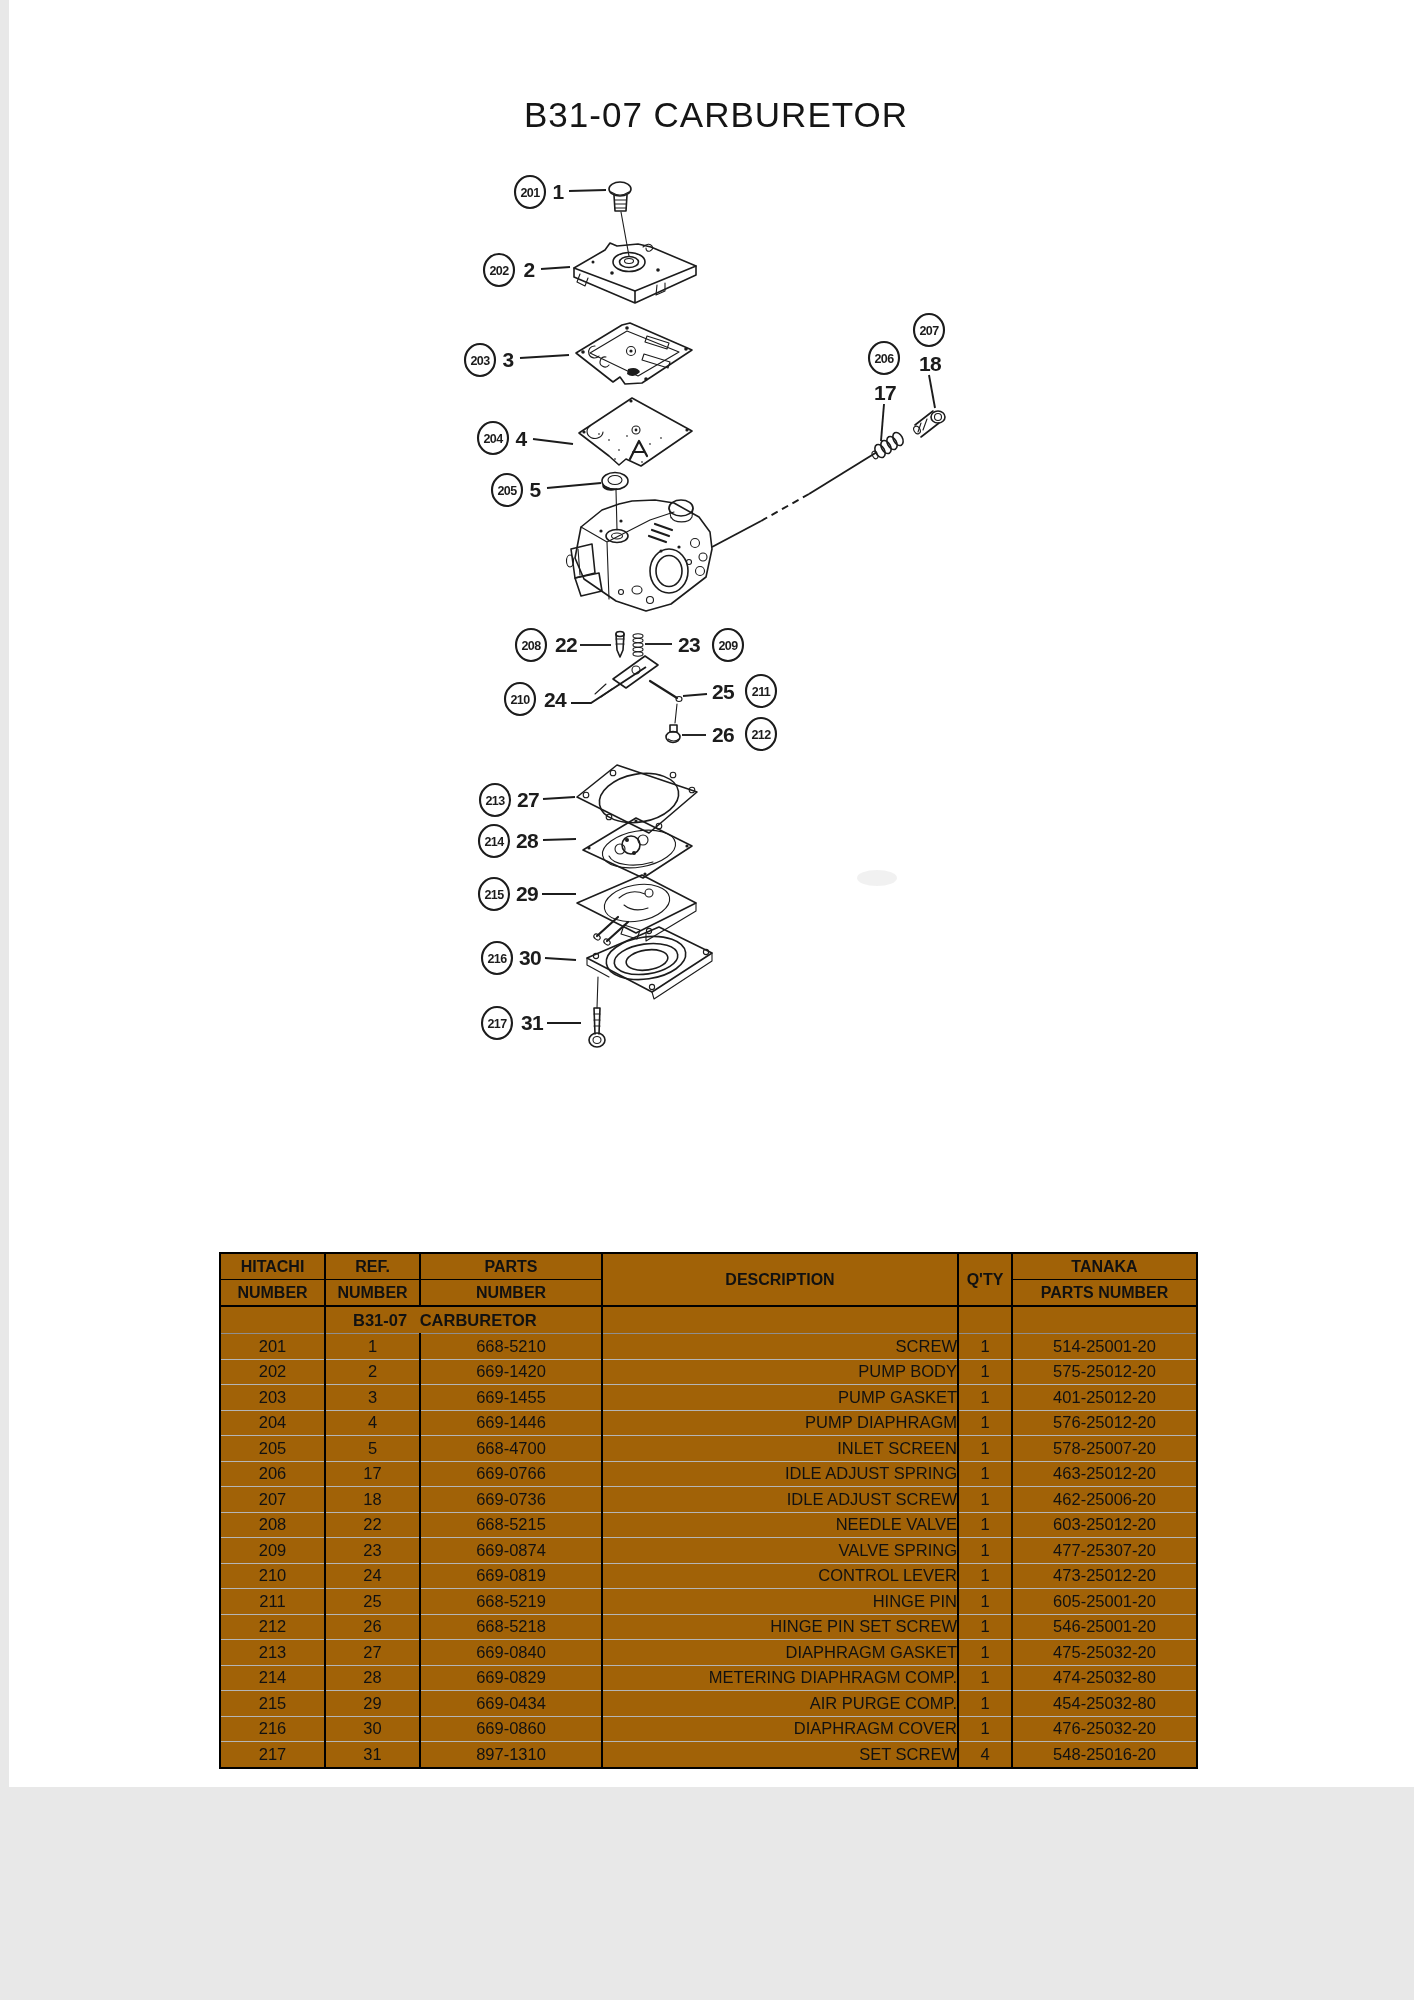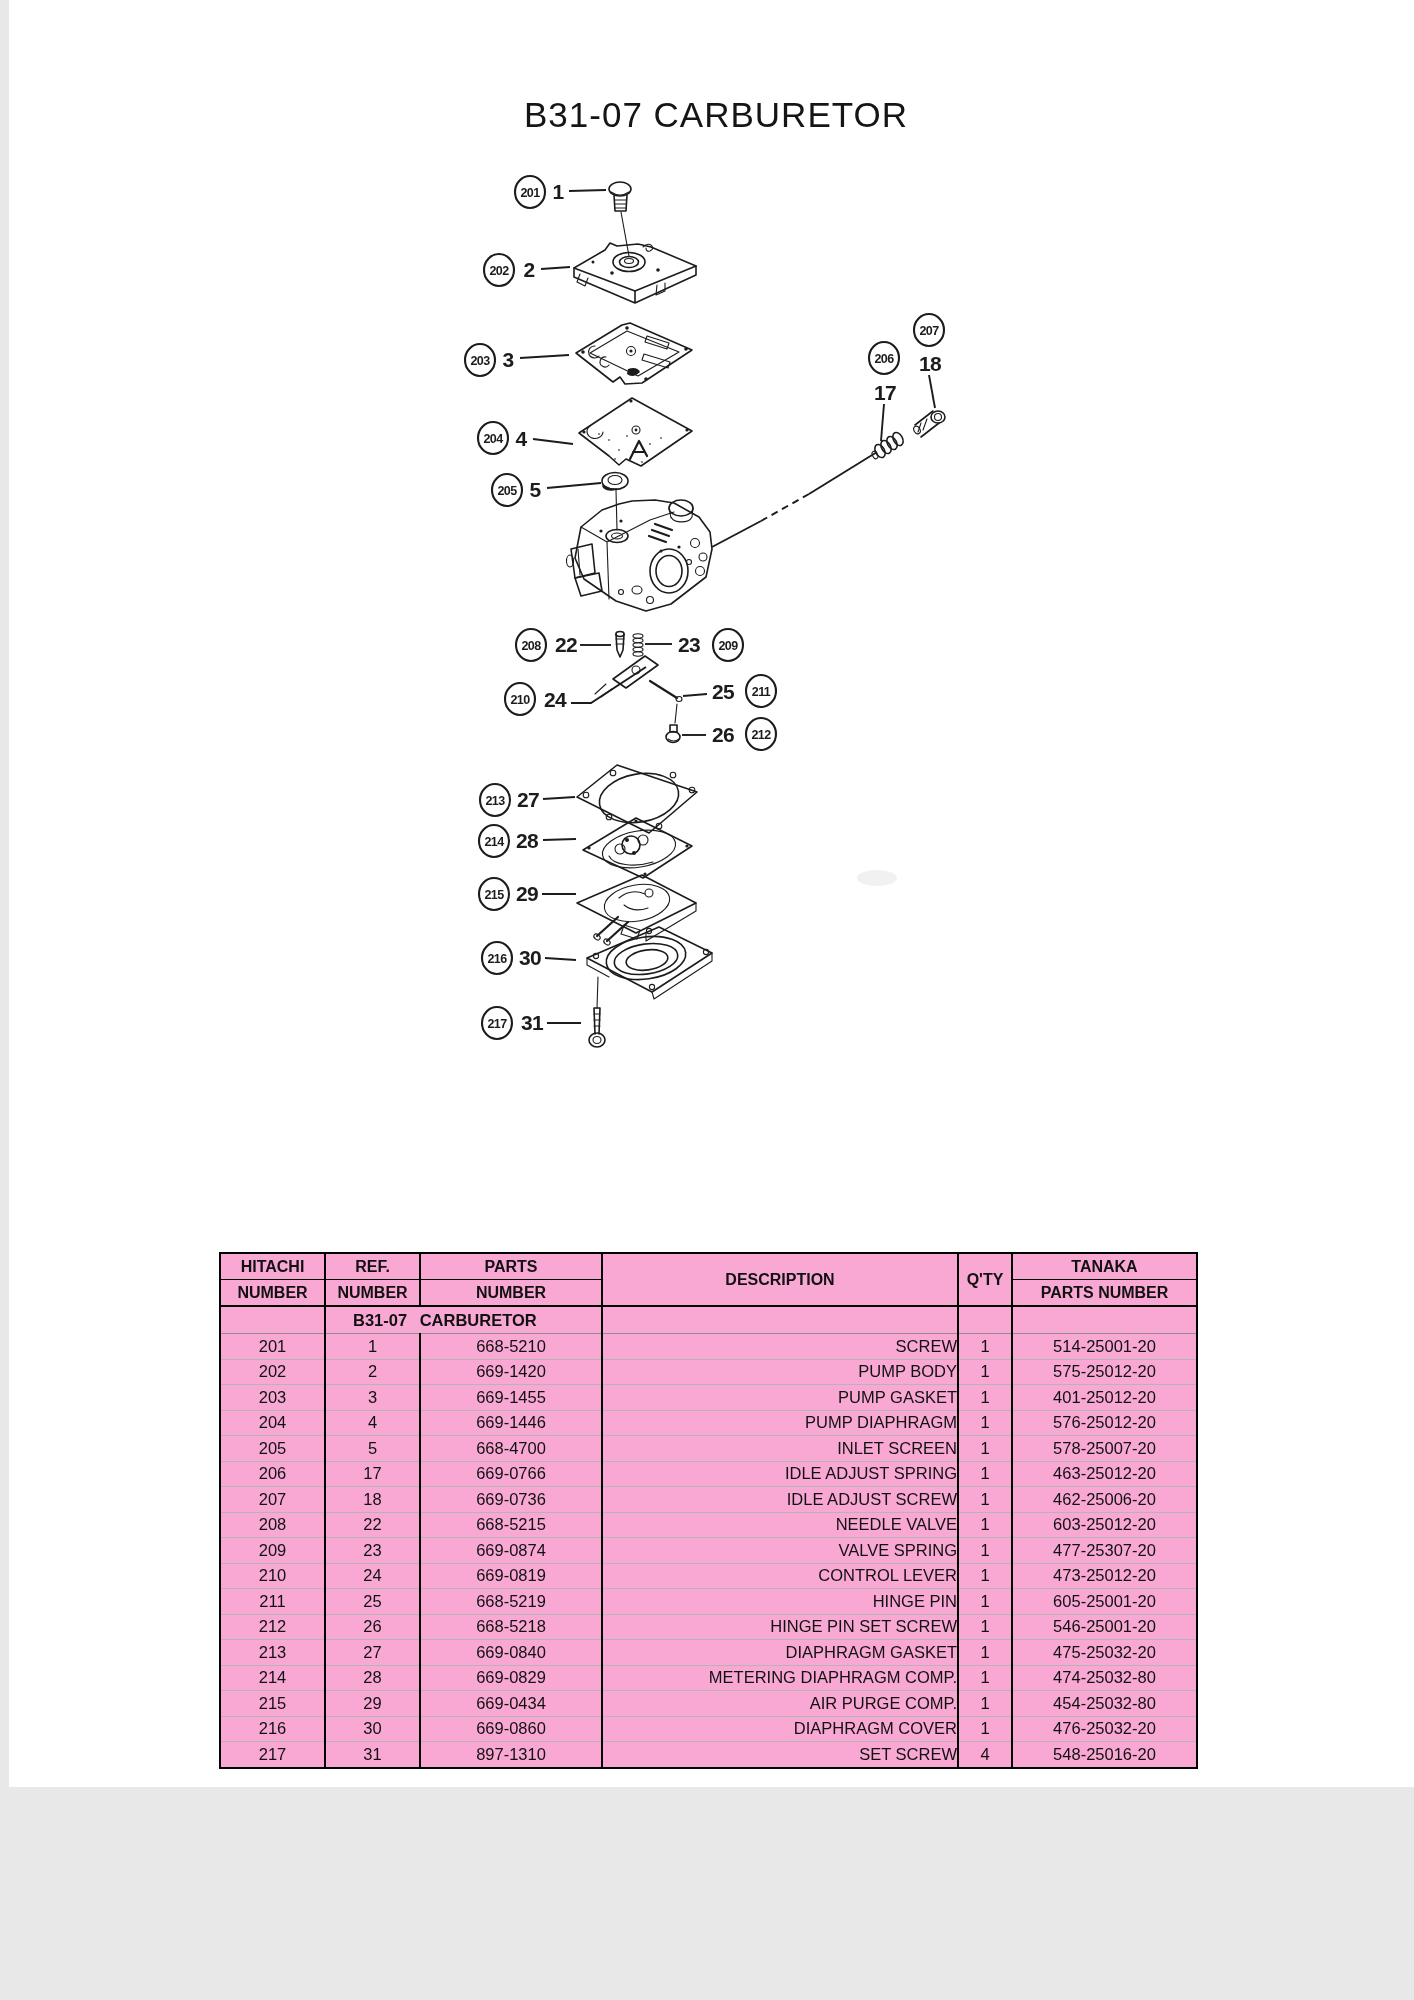--- a/index.html
+++ b/index.html
@@ -18,21 +18,21 @@
   .leader{stroke:#1c1c1c;stroke-width:1.9;fill:none;}
   .dash{stroke-dasharray:7 5;}
   .callout-circle{fill:#fff;stroke:#1c1c1c;stroke-width:2.1;}
   .ref-num{font-family:"Liberation Sans",sans-serif;font-size:12.5px;font-weight:700;
            fill:#1c1c1c;text-anchor:middle;letter-spacing:-0.6px;}
   .item-num{font-family:"Liberation Sans",sans-serif;font-size:21px;font-weight:600;
             fill:#1c1c1c;text-anchor:middle;letter-spacing:-0.8px;}
 
   
   .parts-table{position:absolute;left:210px;top:1252px;}
-  table{border-collapse:collapse;table-layout:fixed;width:977px;background:#f9a8d4;}
+  table{border-collapse:collapse;table-layout:fixed;width:977px;background:#a16207;}
   table,th,td{border-color:#000;}
   .outer{border:2.5px solid #000;}
   th,td{padding:0;margin:0;font-family:"Liberation Sans",sans-serif;overflow:hidden;white-space:nowrap;}
   th{font-size:16px;font-weight:700;text-align:center;border-right:2px solid #000;height:25px;}
   th:last-child{border-right:none;}
   tr.h1 th.two{border-bottom:1.3px solid #000;}
   tr.h2 th{border-bottom:2.5px solid #000;}
   th.span2{border-bottom:2.5px solid #000;vertical-align:middle;}
   td{font-size:16.5px;height:24.5px;text-align:center;border-right:2px solid #000;}
   td:last-child{border-right:none;}

